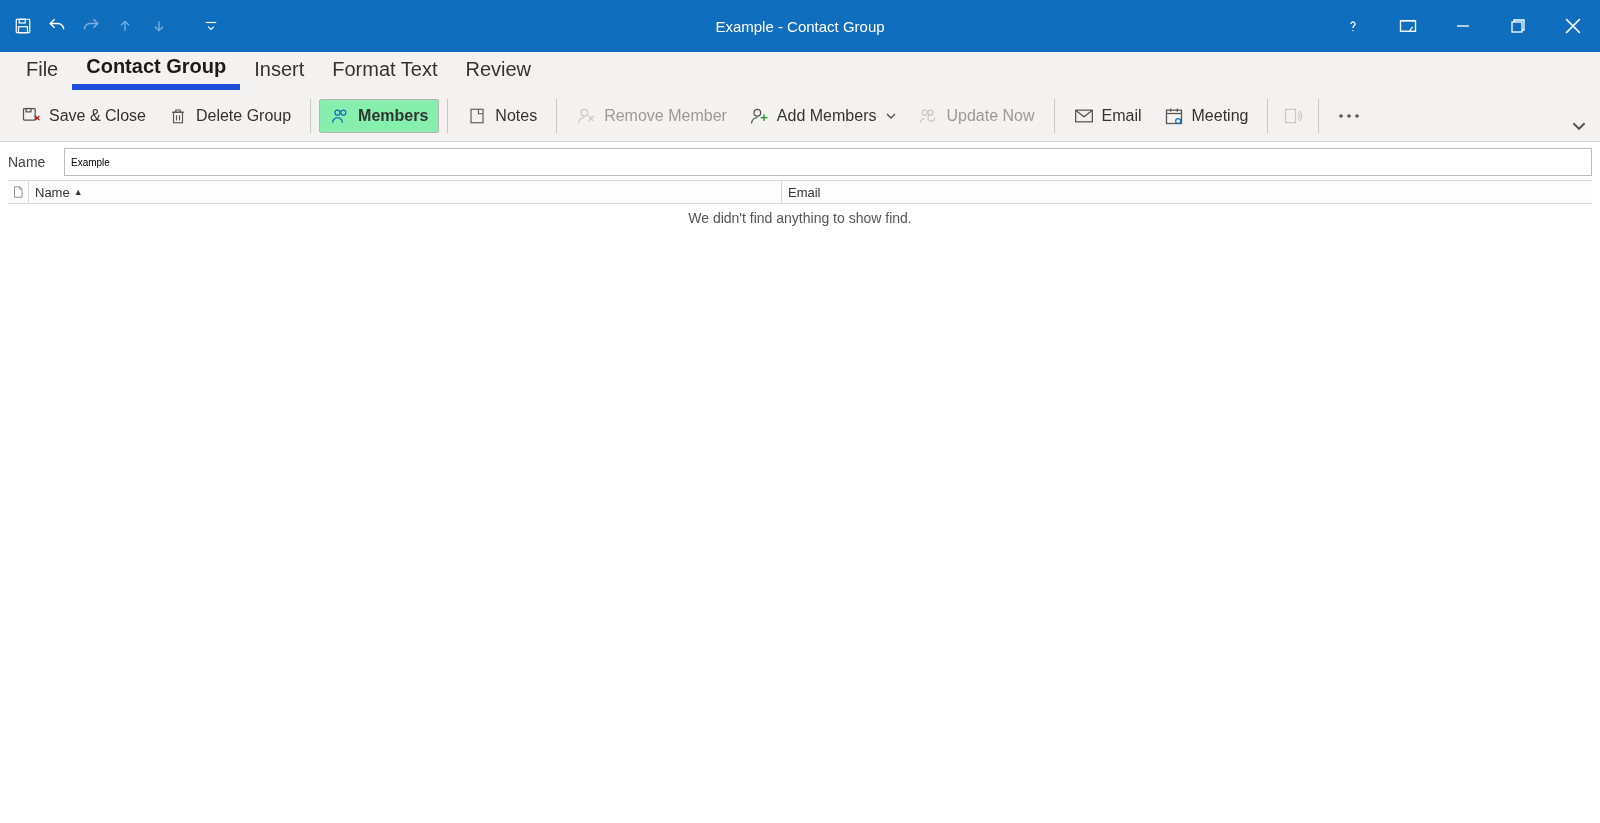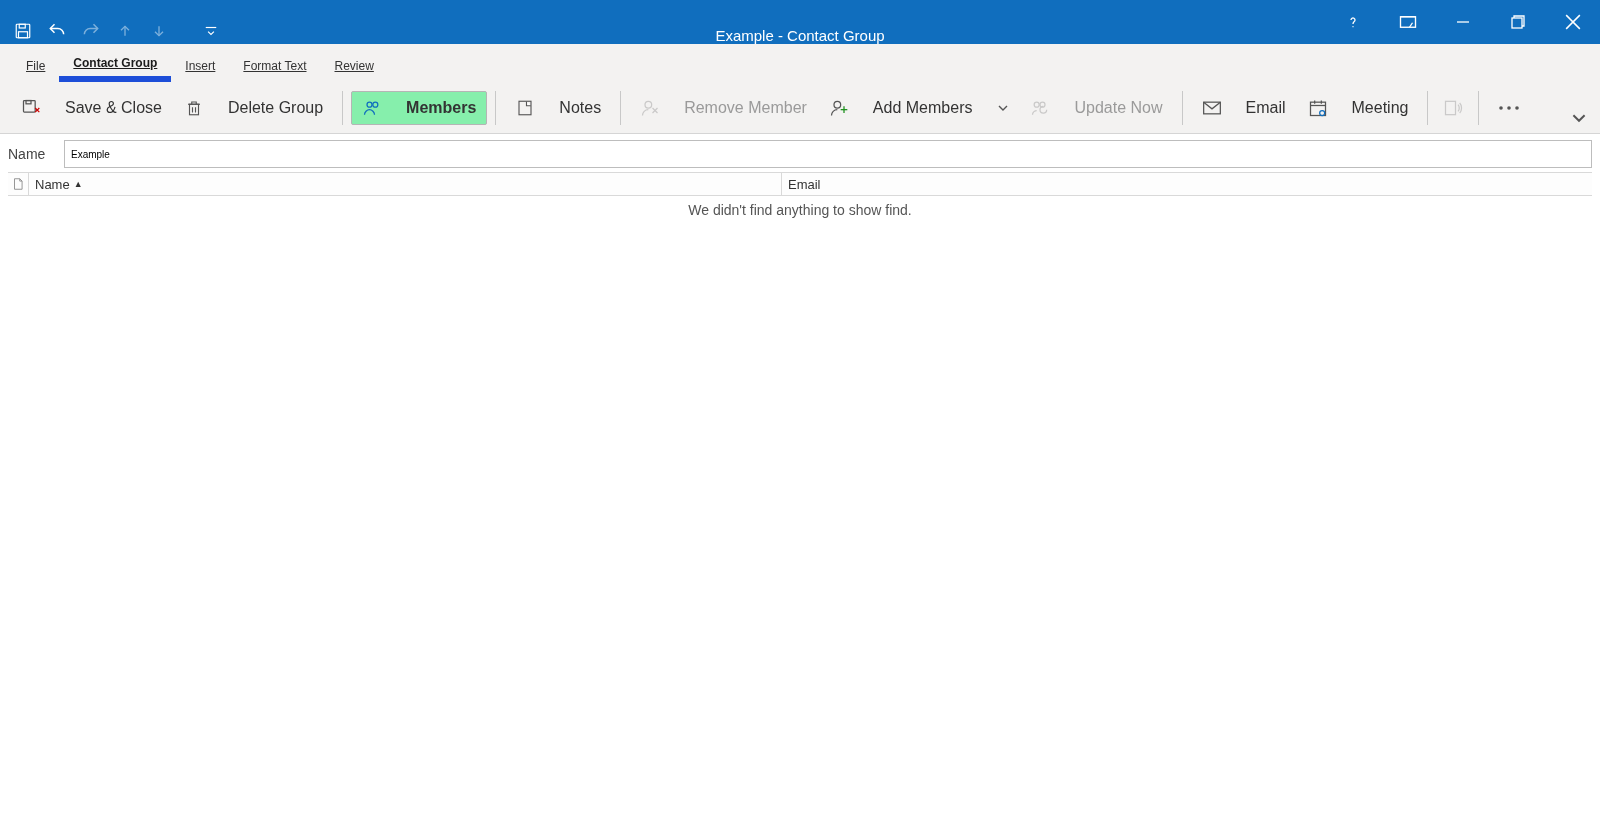--- a/index.html
+++ b/index.html
@@ -9,23 +9,23 @@
     height: 823px;
     font-family: "Segoe UI", Arial, sans-serif;
     font-size: 14px;
     background: #ffffff;
     overflow: hidden;
     color: #222;
   }
   
   .titlebar {
     background: #106ebe;
-    height: 44px;
-    display: flex;
-    align-items: flex-end;
+    height: 52px;
+    display: flex;
+    align-items: center;
     color: #ffffff;
     position: relative;
   }
   .qat {
     display: flex;
     align-items: center;
     gap: 8px;
     padding-left: 10px;
   }
   .qat .qat-btn {
@@ -65,25 +65,24 @@
     background: #f3f2f1;
     height: 38px;
     display: flex;
     align-items: flex-end;
     padding-left: 12px;
     gap: 0;
     border-bottom: 1px solid #f3f2f1;
   }
   .ribbon-tab {
     padding: 8px 14px 6px 14px;
-    font-size: 12px;
+    font-size: 20px;
     color: #333;
     cursor: pointer;
     border-bottom: 3px solid transparent;
-    text-decoration: underline;
   }
   .ribbon-tab.active {
     font-weight: 600;
     color: #1b1b1b;
     border-bottom: 6px solid #1d4ed8;
   }
 
   
   .ribbon {
     background: #f3f2f1;
@@ -100,21 +99,21 @@
   }
   .rib-sep {
     width: 1px;
     height: 34px;
     background: #c8c8c8;
     margin: 0 8px;
   }
   .rib-btn {
     display: flex;
     align-items: center;
-    gap: 24px;
+    gap: 8px;
     padding: 6px 10px;
     font-size: 16px;
     color: #333;
     border: 1px solid transparent;
     border-radius: 2px;
     cursor: pointer;
     white-space: nowrap;
   }
   .rib-btn.selected {
     background: #86efac;

